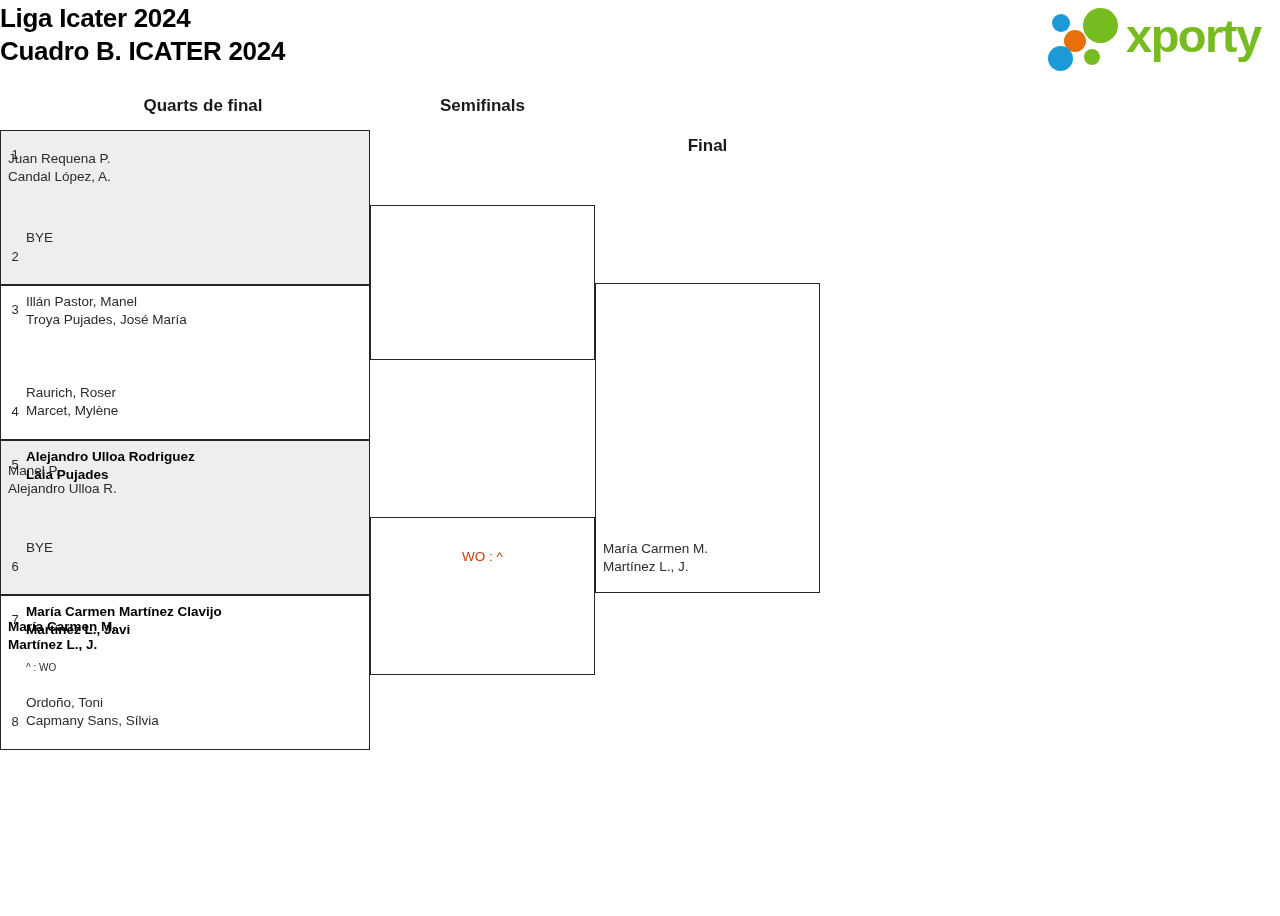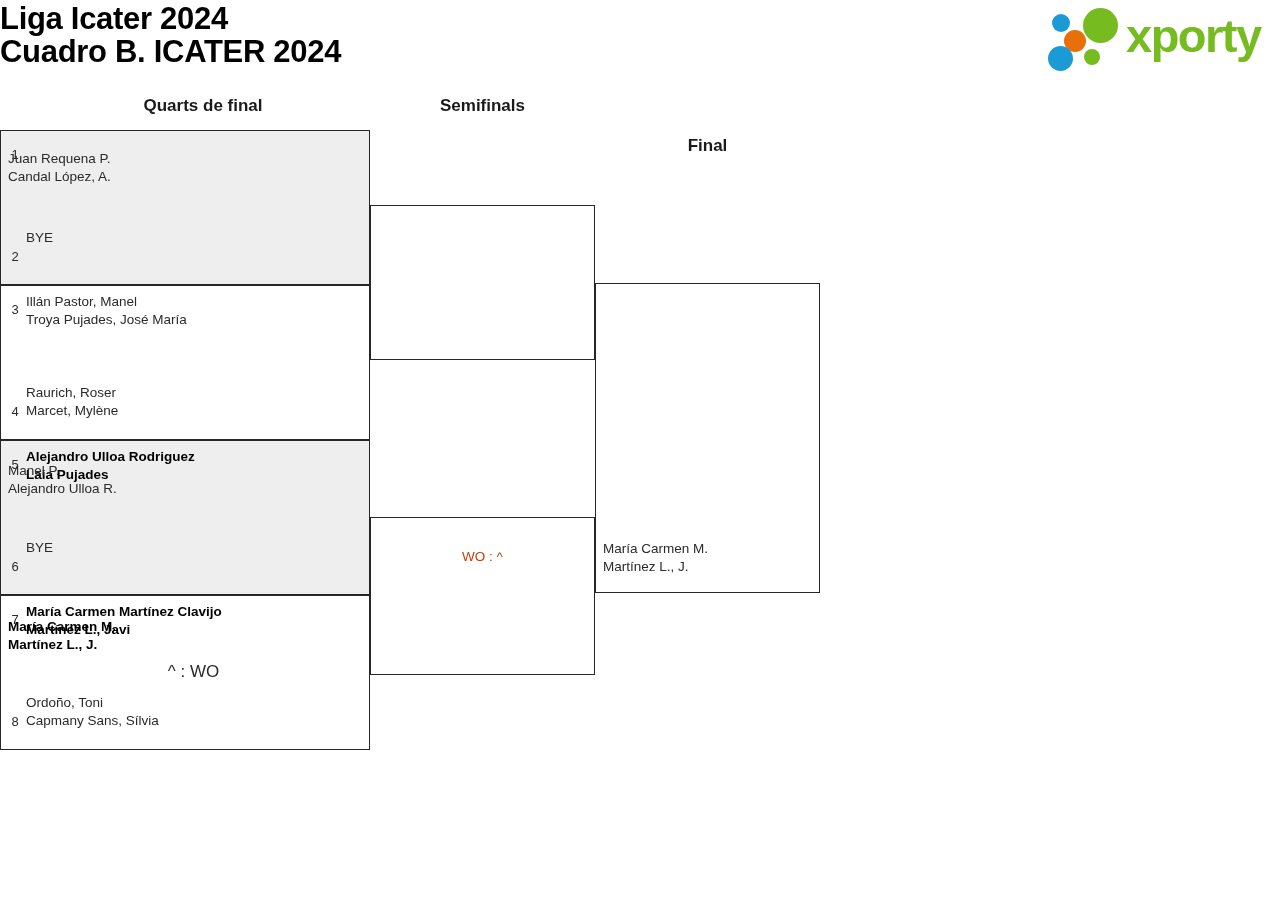--- a/index.html
+++ b/index.html
@@ -8,21 +8,21 @@
     background: #ffffff;
     font-family: "Liberation Sans", sans-serif;
     color: #1a1a1a;
     overflow: hidden;
   }
   .page { position: relative; width: 1280px; height: 916px; }
 
   
   .title-block {
     position: absolute; left: 0; top: 2px;
-    font-size: 31px; font-weight: 700; line-height: 33px;
+    font-size: 26px; font-weight: 700; line-height: 33px;
     letter-spacing: -0.3px; color: #000;
   }
   .title-line { display: block; white-space: nowrap; }
 
   
   .logo { position: absolute; right: 6px; top: 5px; width: 232px; height: 62px; }
   .logo-word {
     position: absolute; left: 84px; top: 2px;
     font-size: 47px; font-weight: 700; letter-spacing: -1.5px;
     color: #76bc21; line-height: 58px;
@@ -69,21 +69,21 @@
     position: absolute; left: 25px; right: 8px;
     font-size: 13.5px; line-height: 18px; color: #2b2b2b;
   }
   .team-top { top: 7px; }
   .team-bot { top: 98px; }
   .team.winner { font-weight: 700; color: #000; }
   .team .ln { display: block; white-space: nowrap; }
 
   .qf-score {
     position: absolute; left: 25px; right: 8px; top: 66px;
-    font-size: 17px; color: #2b2b2b; text-align: center;
+    font-size: 10px; color: #2b2b2b; 
   }
 
   
   .sf-box {
     position: absolute; left: 370px; width: 225px;
     border: 1px solid #262626; background: #ffffff;
   }
   .sf-box-1 { top: 75px;  height: 155px; }
   .sf-box-2 { top: 387px; height: 158px; }
 

